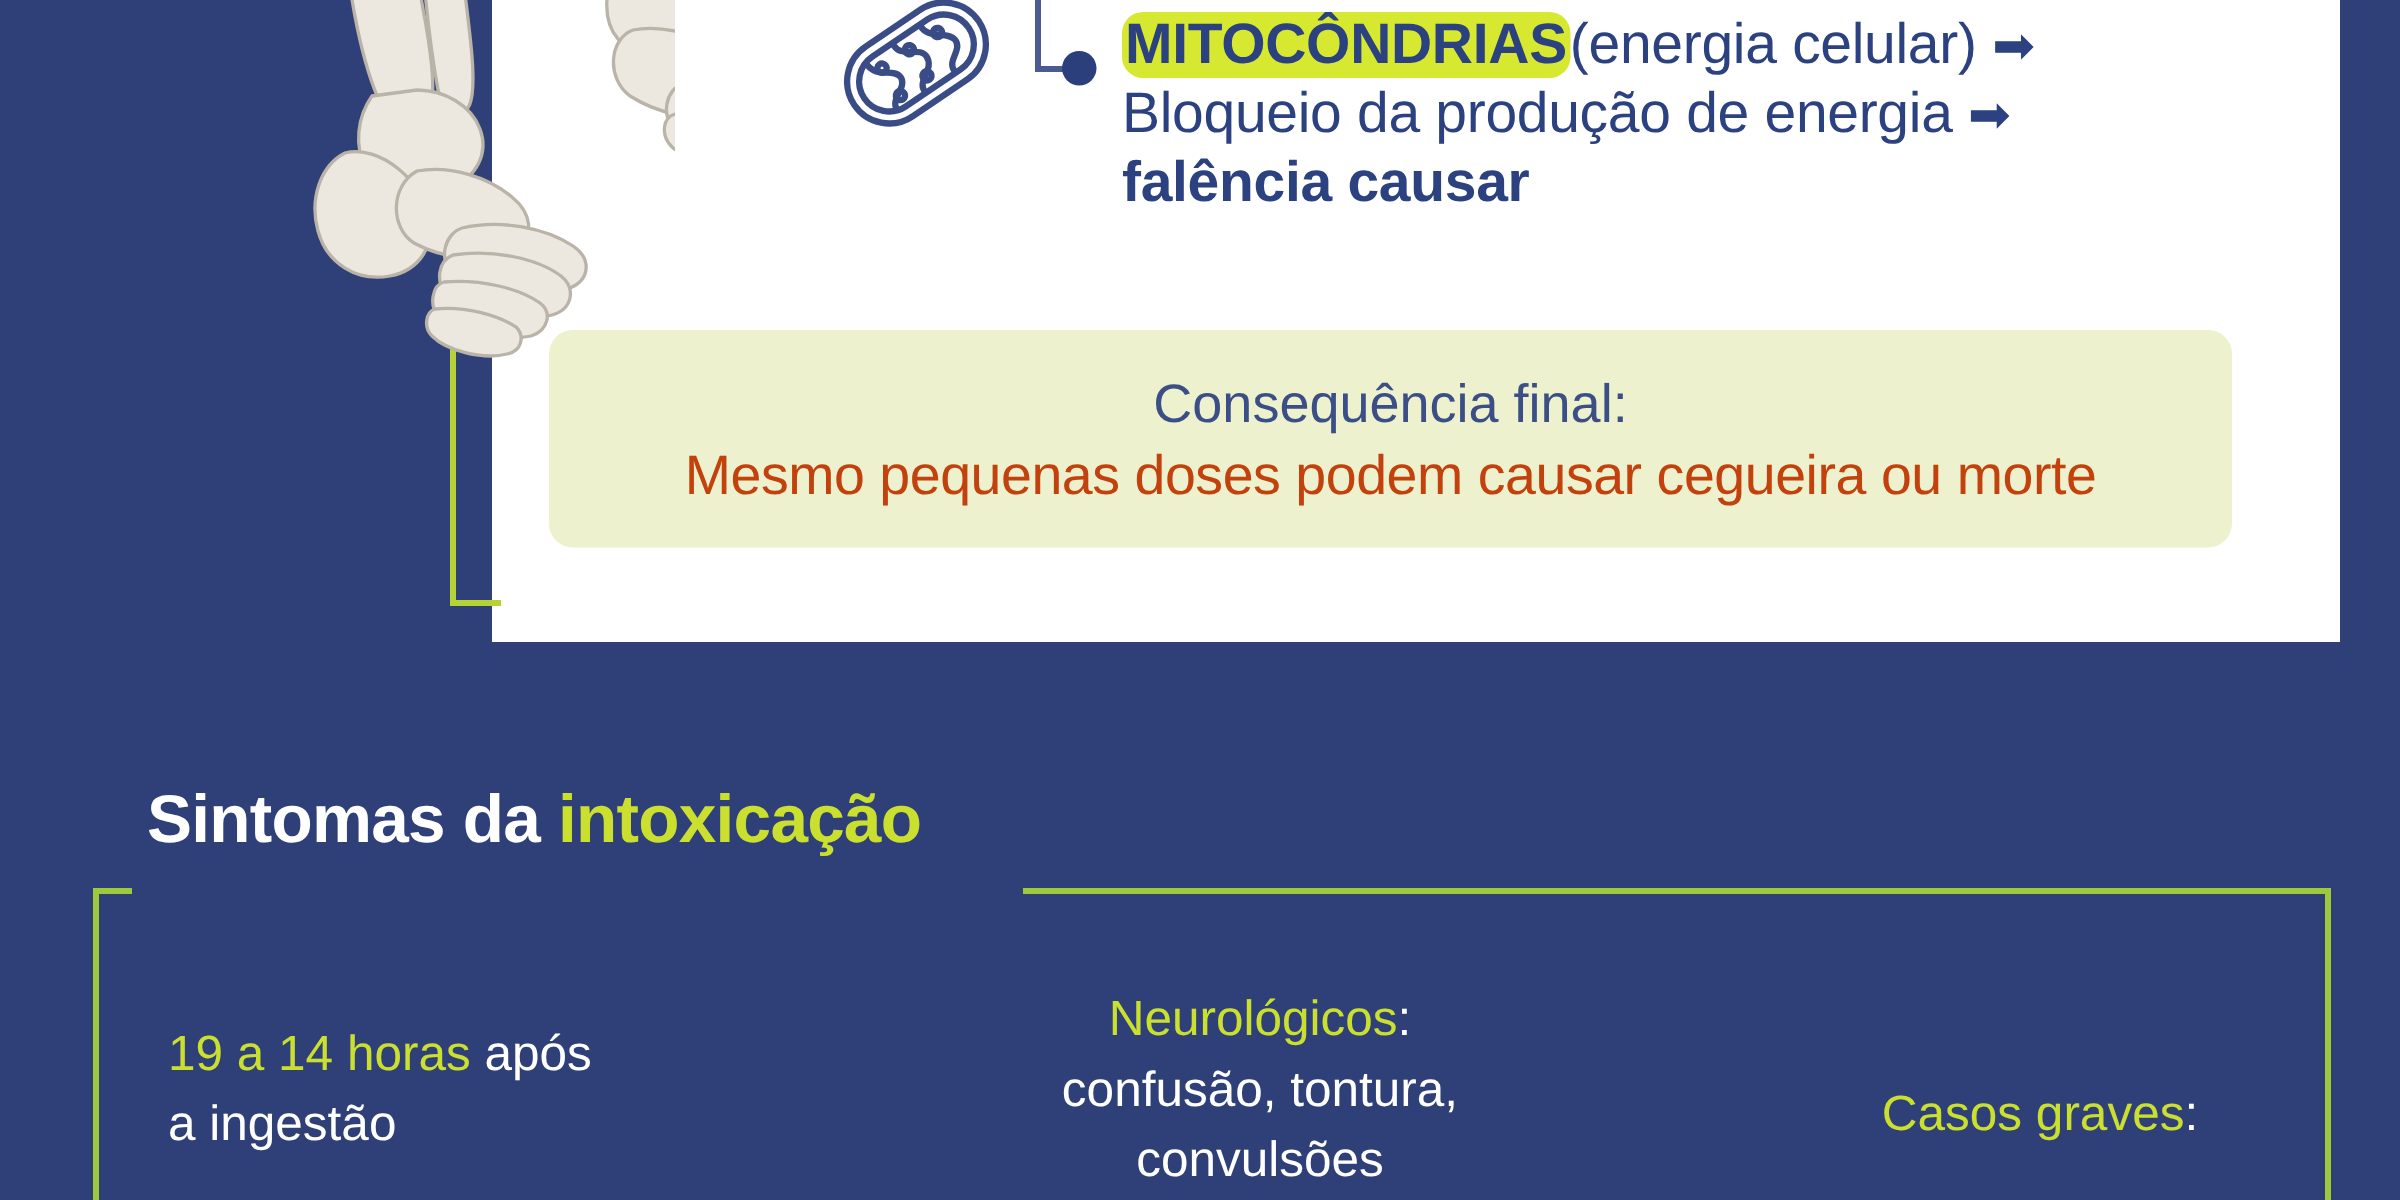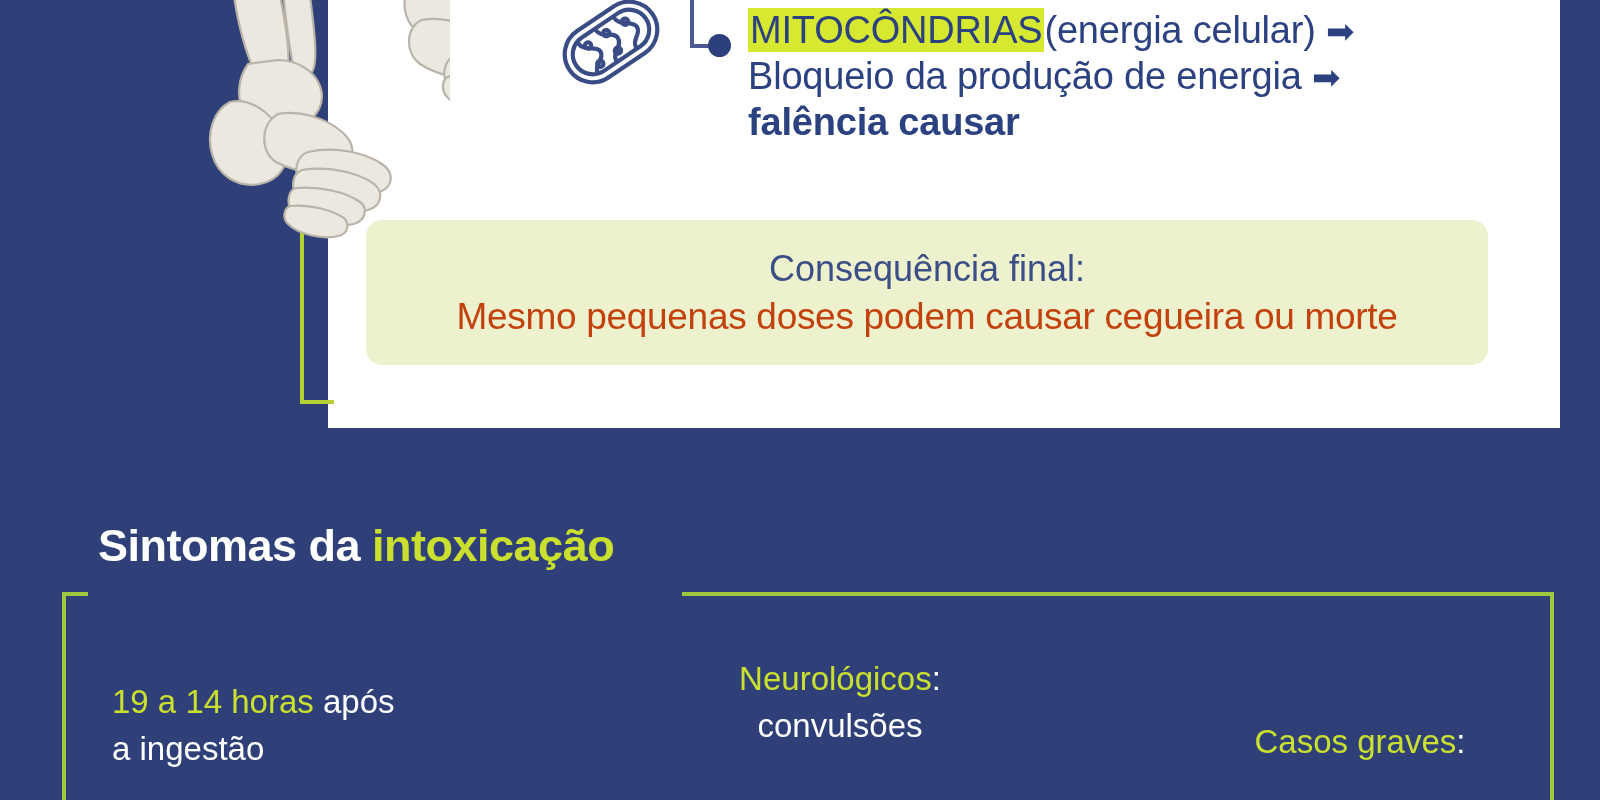--- a/index.html
+++ b/index.html
@@ -90,22 +90,23 @@
     left: 748px;
     top: 8px;
     width: 720px;
     color: #2b4180;
     font-size: 38px;
     line-height: 45px;
     letter-spacing: -0.2px;
   }
   .mito-text .hl {
     background: #d7e831;
-    font-weight: 400;
+    font-weight: 700;
     padding: 1px 2px;
+    border-radius: 14px;
   }
   .mito-text .bold {
     font-weight: 700;
   }
   .arrow {
     color: #2b4180;
     font-size: 34px;
   }
 
   
@@ -286,20 +287,21 @@
     <span>Sintomas da </span><span class="accent">intoxicação</span>
   </div>
 
   <div class="sym-col col-1">
     <div><span class="accent">19 a 14 horas</span><span> após</span></div>
     <div>a ingestão</div>
   </div>
 
   <div class="sym-col col-2">
     <div><span class="accent">Neurológicos</span><span>:</span></div>
+    <div>confusão, tontura,</div>
     <div>convulsões</div>
   </div>
 
   <div class="sym-col col-3">
     <div><span class="accent">Casos graves</span><span>:</span></div>
     <div></div>
   </div>
 
 </div>
 

